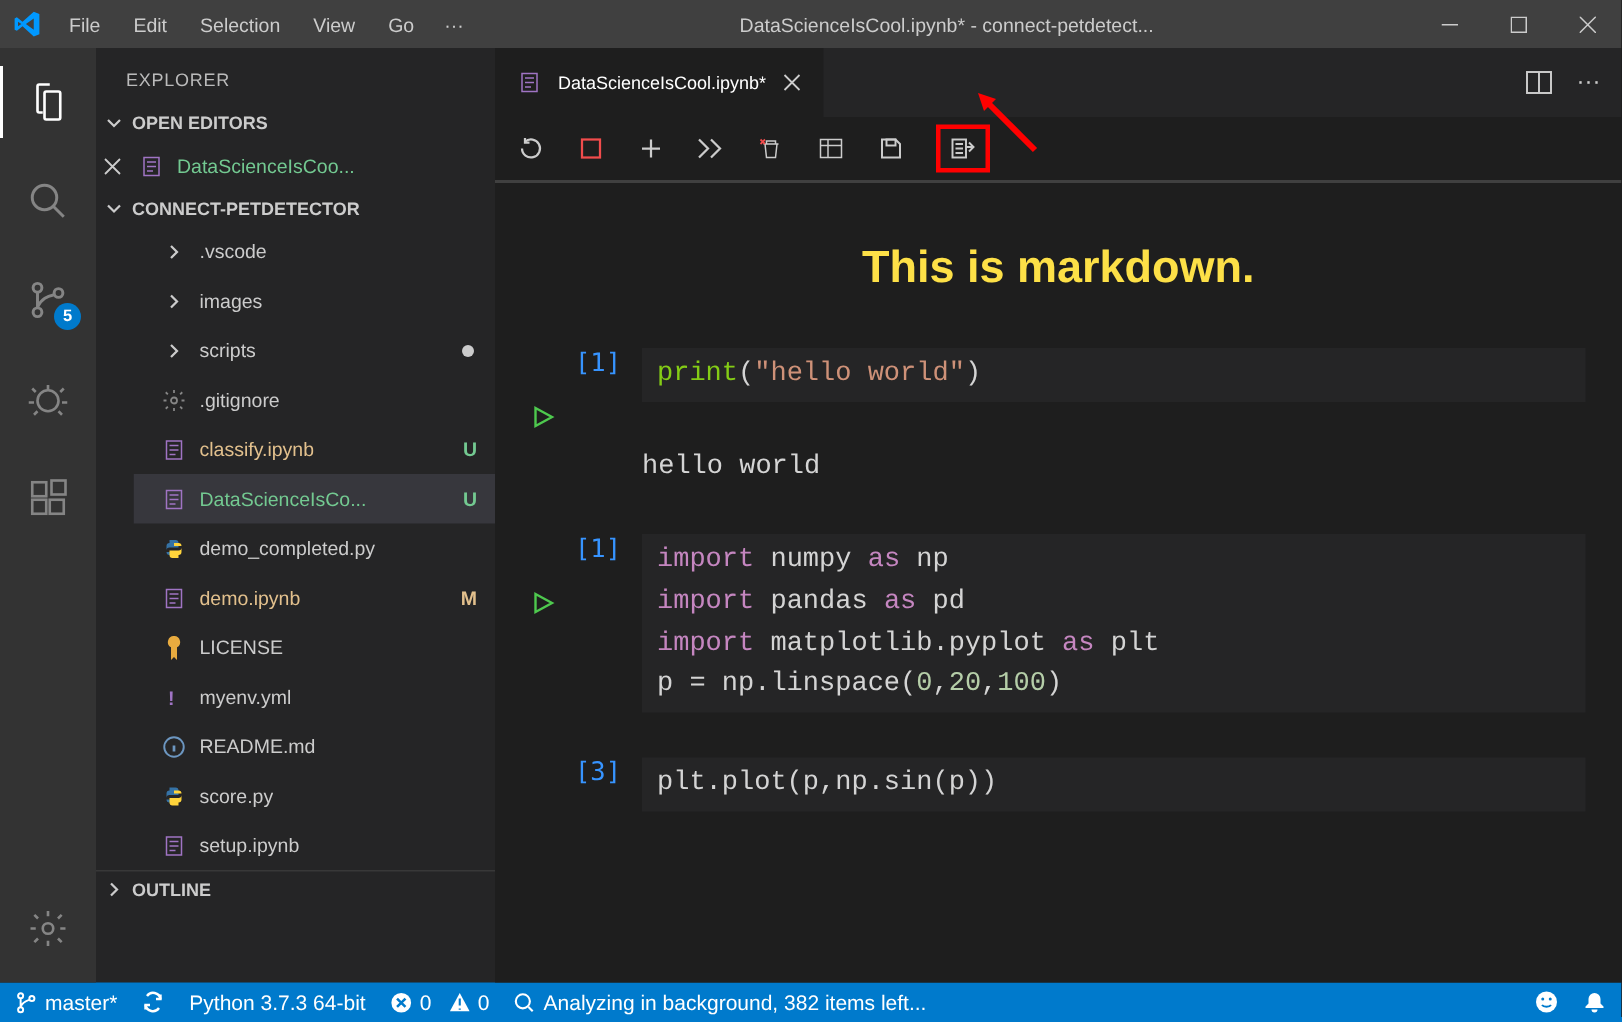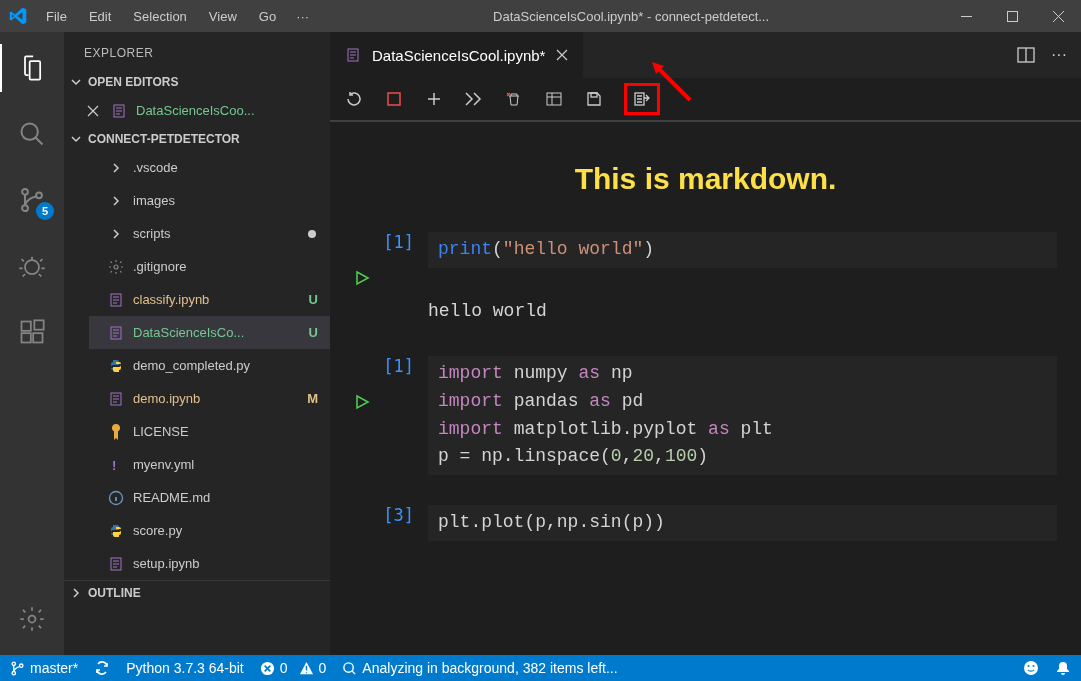--- a/index.html
+++ b/index.html
@@ -17,50 +17,50 @@
   .activitybar .ab-item { width: 100%; height: 48px; display: flex; align-items: center; justify-content: center; color: #858585; position: relative; }
   .activitybar .ab-item.active { color: #ffffff; }
   .activitybar .ab-item.active::before { content: ""; position: absolute; left: 0; top: 0; bottom: 0; width: 2px; background: #ffffff; }
   .activitybar .ab-bottom { margin-top: auto; margin-bottom: 12px; }
   .badge-blue { position: absolute; bottom: 4px; right: 10px; background: #007acc; color: #fff; border-radius: 10px; font-size: 11px; min-width: 18px; height: 18px; display: flex; align-items: center; justify-content: center; font-weight: 600; }
   .sidebar { width: 266px; background: #252526; display: flex; flex-direction: column; font-size: 13px; }
   .sidebar-header { padding: 14px 20px 10px 20px; font-size: 12px; letter-spacing: 0.5px; color: #bbbbbb; }
   .section-header { display: flex; align-items: center; padding: 4px 8px 4px 4px; font-weight: 700; font-size: 12px; color: #cccccc; gap: 4px; }
   .chev { width: 16px; height: 16px; display: inline-flex; align-items: center; justify-content: center; }
   .tree { overflow-y: auto; margin-left: 25px; }
-  .tree-row { display: flex; align-items: center; height: 33px; padding-left: 20px; gap: 8px; color: #cccccc; position: relative; }
+  .tree-row { display: flex; align-items: center; height: 33px; padding-left: 2px; gap: 8px; color: #cccccc; position: relative; }
   .tree-row.indent2 { padding-left: 18px; }
   .tree-row.active { background: #37373d; }
   .tree-row .status { margin-left: auto; margin-right: 12px; }
   .tree-row .dot { margin-left: auto; margin-right: 14px; width: 8px; height: 8px; background: #cccccc; border-radius: 50%; }
   .tree-row .name { white-space: nowrap; overflow: hidden; text-overflow: ellipsis; }
   .name-yellow { color: #e2c08d; }
   .name-green { color: #73c991; }
   .status-u { color: #73c991; font-weight: 600; }
   .status-m { color: #e2c08d; font-weight: 600; }
   .icon { width: 18px; height: 18px; display: inline-flex; align-items: center; justify-content: center; flex-shrink: 0; }
   .editor { flex: 1; background: #1e1e1e; display: flex; flex-direction: column; min-width: 0; position: relative; }
   .tabs { height: 46px; background: #252526; display: flex; align-items: stretch; }
-  .tab { display: flex; align-items: center; gap: 10px; padding: 0 14px; background: #1e1e1e; color: #ffffff; font-size: 15px; }
+  .tab { display: flex; align-items: center; gap: 10px; padding: 0 14px; background: #1e1e1e; color: #ffffff; font-size: 12px; }
   .tab-close { color: #cccccc; }
   .tabs-actions { margin-left: auto; display: flex; align-items: center; gap: 16px; padding-right: 14px; color: #cccccc; }
   .nb-toolbar { height: 44px; display: flex; align-items: center; padding-left: 14px; gap: 20px; color: #cccccc; border-bottom: 2px solid #404040; }
   .nb-toolbar .tb { width: 20px; height: 20px; display: flex; align-items: center; justify-content: center; }
   .nb-toolbar .highlighted { border: 3px solid #ff0000; padding: 4px; width: 36px; height: 32px; }
   .nb-content { flex: 1; overflow-y: auto; padding-top: 40px; }
   .markdown-cell { text-align: center; font-size: 30px; font-weight: 700; color: #fde047; margin-bottom: 36px; }
   .code-cell { display: flex; padding: 0 24px 30px 24px; }
   .cell-gutter { width: 74px; flex-shrink: 0; text-align: right; padding-right: 14px; }
   .exec-count { color: #3794ff; font-family: Consolas, monospace; font-size: 17px; }
   .play { margin-top: 18px; color: #4ec94e; }
   .cell-body { flex: 1; font-family: Consolas, "Courier New", monospace; font-size: 18px; line-height: 1.55; }
   .code-input { background: #252526; padding: 4px 10px; }
   .output-text { color: #d4d4d4; margin-top: 30px; }
   .kw { color: #c586c0; }
-  .fn { color: #3b82f6; }
+  .fn { color: #84cc16; }
   .str { color: #ce9178; }
   .num { color: #b5cea8; }
   .pl { color: #d4d4d4; }
   .statusbar { height: 26px; background: #007acc; color: #ffffff; display: flex; align-items: center; font-size: 14px; padding: 0 10px; gap: 16px; }
   .statusbar .sb-item { display: flex; align-items: flex-end; gap: 5px; }
   .statusbar .sb-right { margin-left: auto; display: flex; align-items: center; gap: 16px; }
   .arrow-annot { position: absolute; left: 320px; top: 30px; }
   svg { display: block; }
 </style>
 </head>

